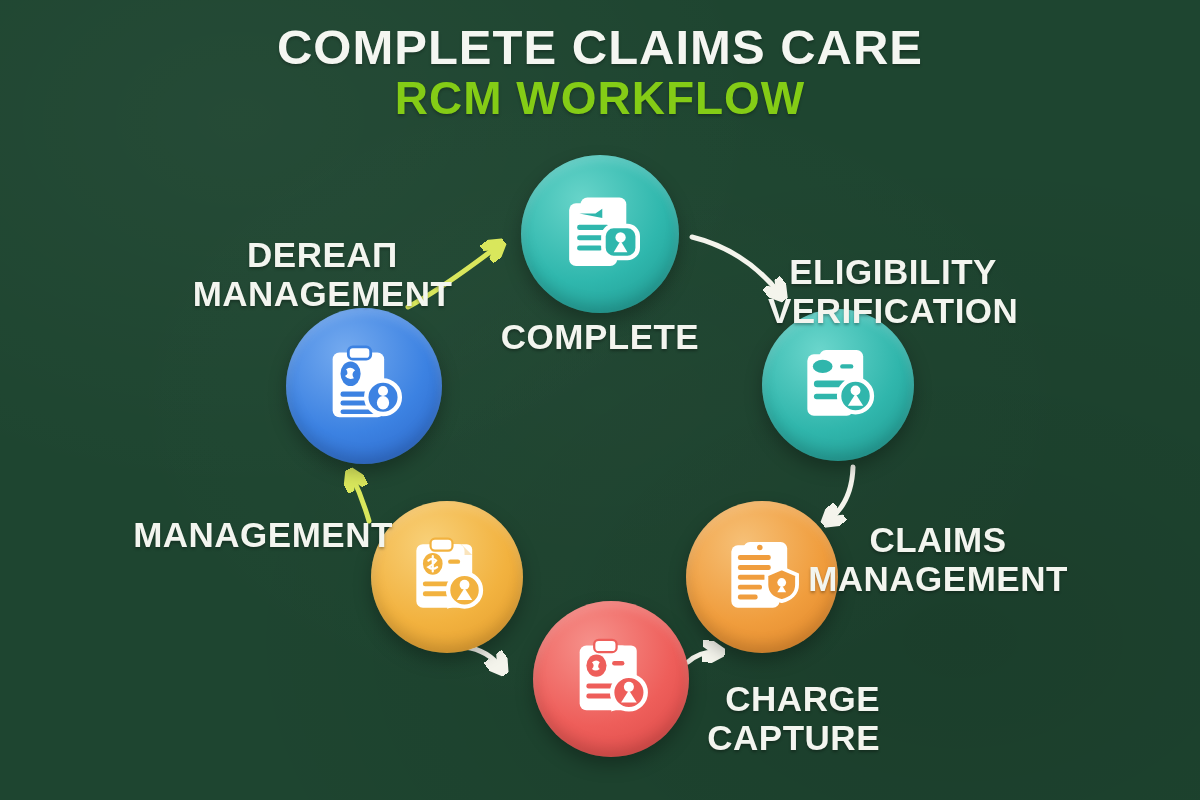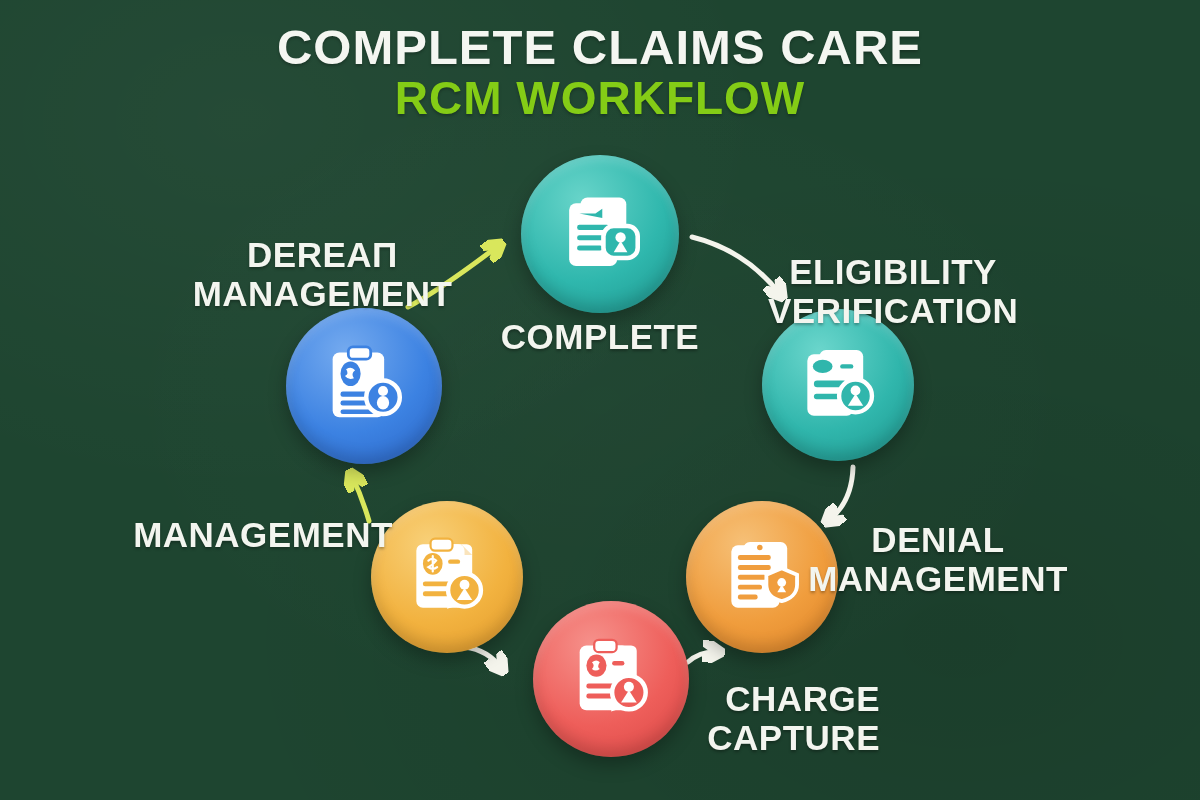--- a/index.html
+++ b/index.html
@@ -161,21 +161,21 @@
 </div>
 
 <div class="label" style="left:450px;top:317px;width:300px;">
   <div>COMPLETE</div>
 </div>
 <div class="label" style="left:768px;top:235px;width:250px;margin-top:17px;">
   <div>ELIGIBILITY</div>
   <div>VERIFICATION</div>
 </div>
 <div class="label" style="left:808px;top:520px;width:260px;">
-  <div>DENIAL</div>
+  <div>CLAIMS</div>
   <div>MANAGEMENT</div>
 </div>
 <div class="label" style="left:660px;top:679px;width:220px;text-align:right;">
   <div>CHARGE</div>
   <div>CAPTURE</div>
 </div>
 <div class="label" style="left:128px;top:515px;width:270px;">
   <div>MANAGEMENT</div>
 </div>
 <div class="label" style="left:185px;top:235px;width:275px;">

